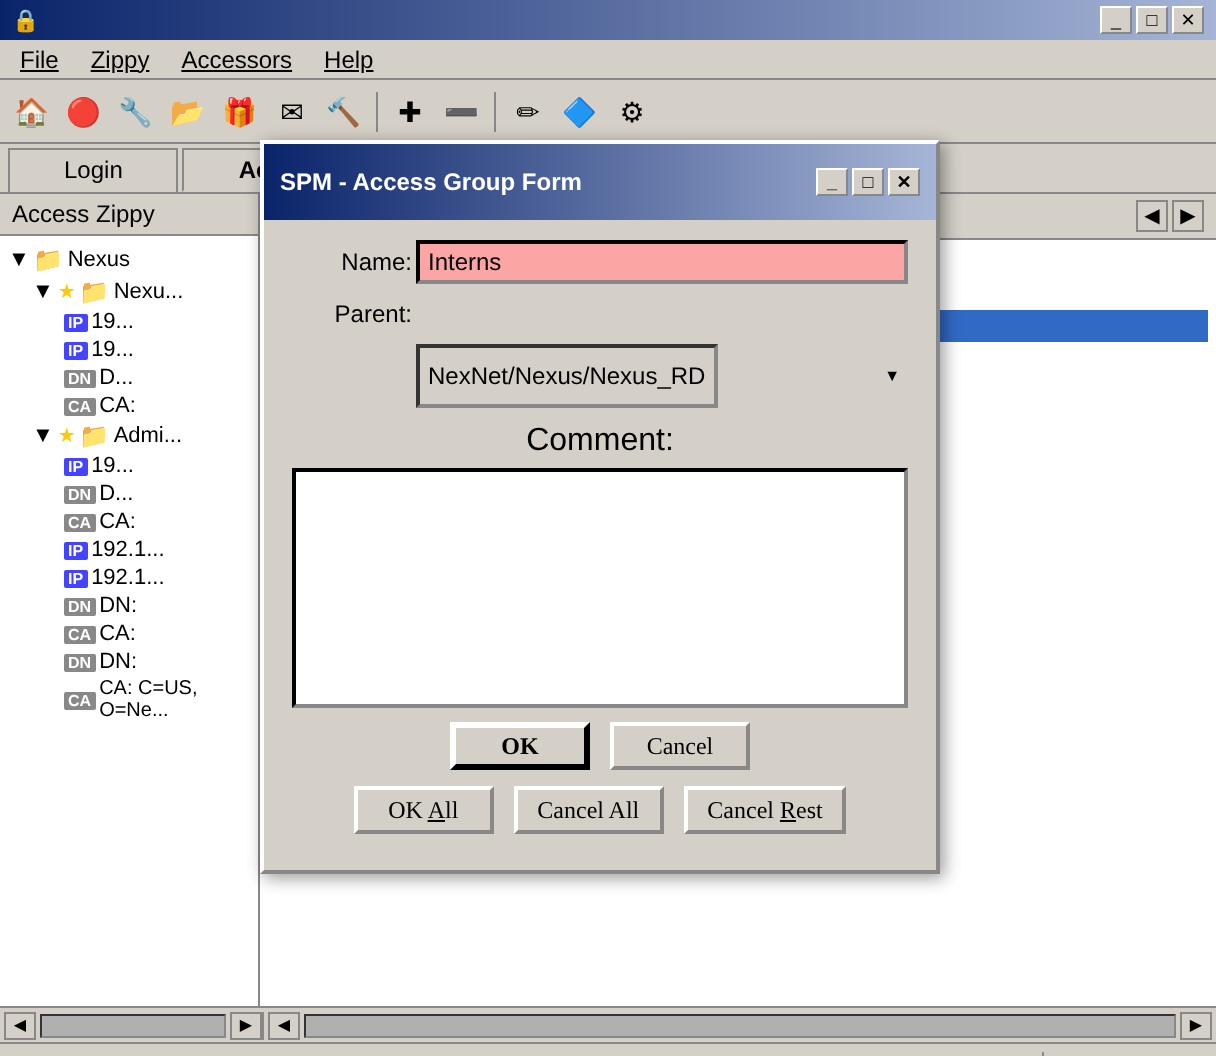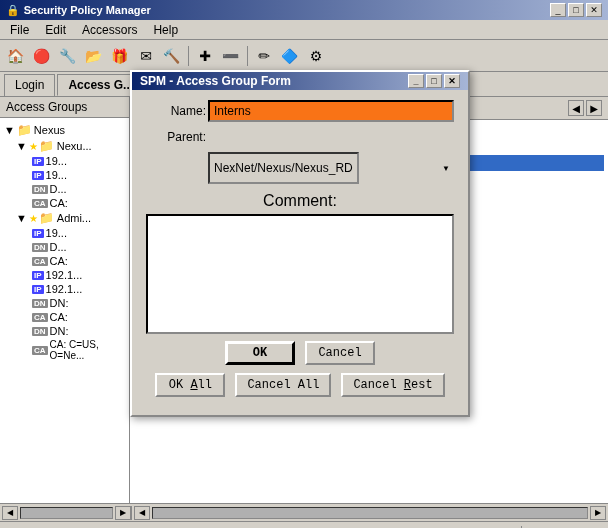--- a/index.html
+++ b/index.html
@@ -51,20 +51,21 @@
 
     
     .menu-bar {
       background: #d4d0c8;
       padding: 2px 6px;
       display: flex;
       gap: 8px;
       border-bottom: 1px solid #888;
       height: 20px;
       align-items: center;
+      text-decoration: underline;
     }
     .menu-item {
       font-size: 12px;
       cursor: pointer;
       padding: 1px 4px;
     }
 
     
     .toolbar {
       background: #d4d0c8;
@@ -94,21 +95,21 @@
     }
 
     
     .tab-bar {
       display: flex;
       background: #d4d0c8;
       padding: 2px 4px 0;
       border-bottom: 1px solid #888;
     }
     .tab {
-      padding: 3px 10px;
+      padding: 3px 27px;
       background: #d4d0c8;
       border: 1px solid #888;
       border-bottom: none;
       cursor: pointer;
       font-size: 12px;
       margin-right: 2px;
     }
     .tab.active {
       background: #d4d0c8;
       border-bottom: 1px solid #d4d0c8;
@@ -274,21 +275,21 @@
       width: 340px;
       background: #d4d0c8;
       border: 2px solid #888;
       border-top-color: #fff;
       border-left-color: #fff;
       box-shadow: 2px 2px 8px rgba(0,0,0,0.4);
     }
     .dialog-title {
       background: linear-gradient(to right, #0a246a, #a6b5d6);
       color: white;
-      padding: 2px 8px;
+      padding: 12px 8px;
       display: flex;
       justify-content: space-between;
       align-items: center;
       font-size: 12px;
       font-weight: bold;
     }
     .dialog-title-controls {
       display: flex;
       gap: 2px;
     }
@@ -319,21 +320,21 @@
       font-size: 12px;
       width: 60px;
       text-align: right;
     }
     .form-input {
       flex: 1;
       height: 22px;
       border: 2px inset #888;
       border-top-color: #555;
       border-left-color: #555;
-      background: #f97316;
+      background: #fca5a5;
       padding: 6px 4px;
       font-size: 12px;
       font-family: Arial, sans-serif;
     }
     .form-select {
       flex: 1;
       height: 32px;
       border: 2px inset #888;
       background: #d4d0c8;
       padding: 2px 4px;
@@ -381,48 +382,47 @@
     .dialog-btn {
       min-width: 70px;
       height: 24px;
       background: #d4d0c8;
       border: 2px solid #888;
       border-top-color: #fff;
       border-left-color: #fff;
       font-size: 12px;
       cursor: pointer;
       padding: 0 10px;
-      font-family: Liberation Mono, monospace;
+      font-family: Liberation Serif, serif;
     }
     .dialog-btn.default {
       border: 3px solid #000;
       border-top-color: #fff;
       border-left-color: #fff;
       font-weight: bold;
     }
     .underline { text-decoration: underline; }
   </style>
 </head>
 <body>
 
 <div class="title-bar">
   <div class="title-bar-left">
     <span>🔒</span>
-    <span>Security Policy Manager</span>
   </div>
   <div class="title-bar-controls">
     <div class="title-btn">_</div>
     <div class="title-btn">□</div>
     <div class="title-btn">✕</div>
   </div>
 </div>
 
 <div class="menu-bar">
   <span class="menu-item">File</span>
-  <span class="menu-item">Edit</span>
+  <span class="menu-item">Zippy</span>
   <span class="menu-item">Accessors</span>
   <span class="menu-item">Help</span>
 </div>
 
 <div class="toolbar">
   <div class="toolbar-btn">🏠</div>
   <div class="toolbar-btn">🔴</div>
   <div class="toolbar-btn">🔧</div>
   <div class="toolbar-btn">📂</div>
   <div class="toolbar-btn">🎁</div>
@@ -438,21 +438,21 @@
 </div>
 
 <div class="tab-bar">
   <div class="tab">Login</div>
   <div class="tab active">Access G...</div>
 </div>
 
 <div class="main-content">
 
   <div class="left-panel">
-    <div class="panel-header">Access Groups</div>
+    <div class="panel-header">Access Zippy</div>
     <div class="tree-area">
 
       <div class="tree-item">
         <span>▼</span>
         <span class="folder-icon">📁</span>
         <span>Nexus</span>
       </div>
       <div style="padding-left:12px;">
         <div class="tree-item">
           <span>▼</span>

